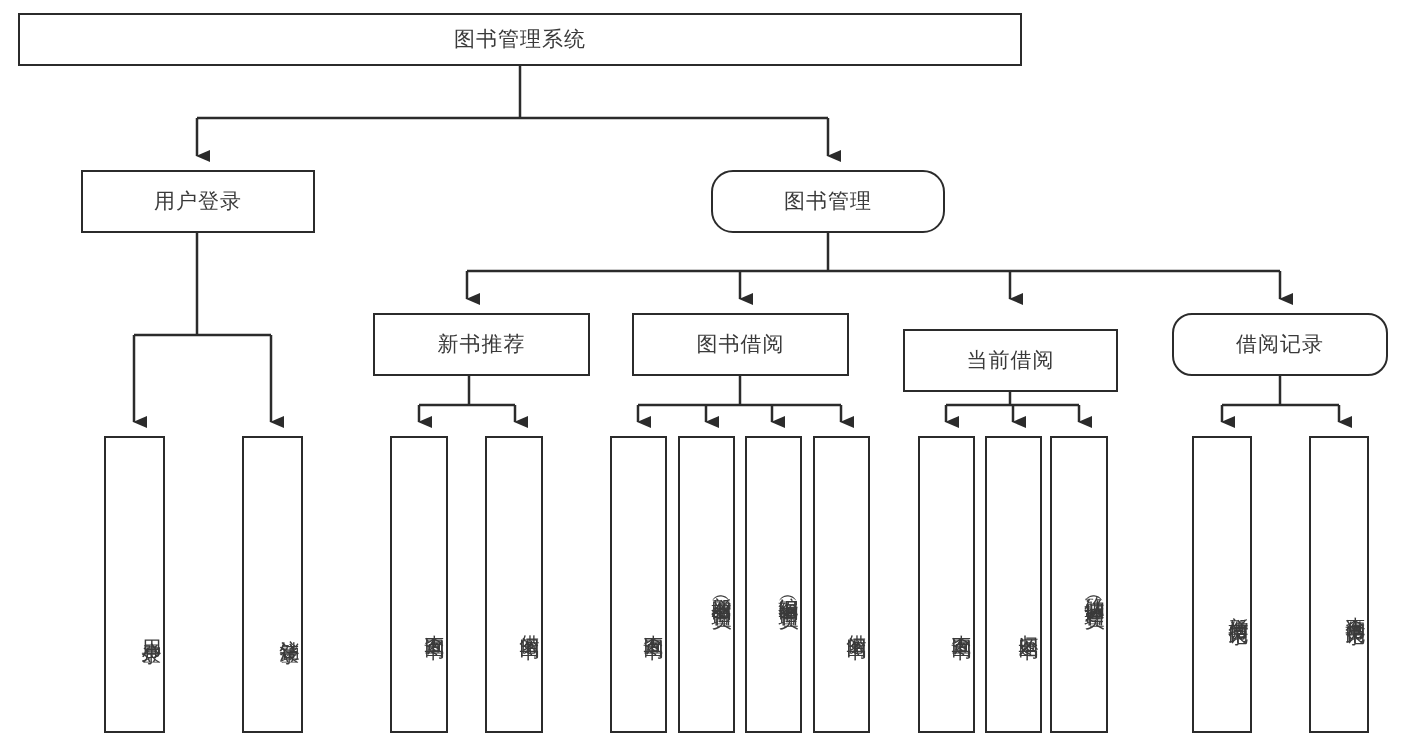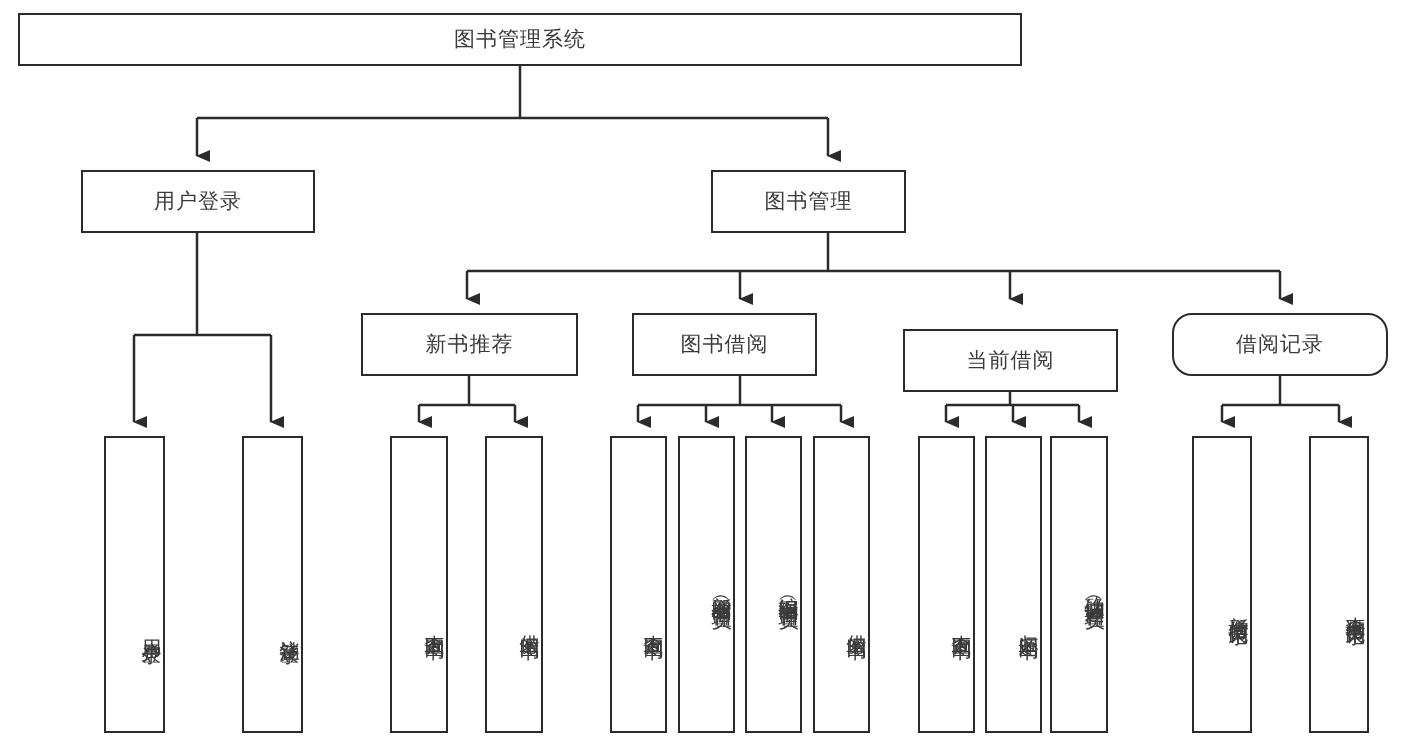--- a/index.html
+++ b/index.html
@@ -94,24 +94,24 @@
       <path d="M 1280 376 L 1280 405"></path>
       <path d="M 1222 405 L 1339 405"></path>
       <path d="M 1222 405 L 1222 422" marker-end="url(#arrow)"></path>
       <path d="M 1339 405 L 1339 422" marker-end="url(#arrow)"></path>
     </g>
   </svg>
 
   <div class="node h" style="left:18px;top:13px;width:1004px;height:53px;">图书管理系统</div>
 
   <div class="node h" style="left:81px;top:170px;width:234px;height:63px;">用户登录</div>
-  <div class="node h" style="left:711px;top:170px;width:195px;height:63px;">图书管理</div>
+  <div class="node h" style="left:711px;top:170px;width:234px;height:63px;border-radius:22px;">图书管理</div>
 
-  <div class="node h" style="left:361px;top:313px;width:217px;height:63px;">新书推荐</div>
-  <div class="node h" style="left:632px;top:313px;width:185px;height:63px;">图书借阅</div>
+  <div class="node h" style="left:373px;top:313px;width:217px;height:63px;">新书推荐</div>
+  <div class="node h" style="left:632px;top:313px;width:217px;height:63px;">图书借阅</div>
   <div class="node h" style="left:903px;top:329px;width:215px;height:63px;">当前借阅</div>
   <div class="node h" style="left:1172px;top:313px;width:216px;height:63px;border-radius:20px;">借阅记录</div>
 
   <div class="node v" style="left:104px;top:436px;width:61px;height:297px;padding-top:86px;">用户登录</div>
   <div class="node v" style="left:242px;top:436px;width:61px;height:297px;padding-top:86px;">注销登录</div>
 
   <div class="node v" style="left:390px;top:436px;width:58px;height:297px;padding-top:76px;">查询图书</div>
   <div class="node v" style="left:485px;top:436px;width:58px;height:297px;padding-top:76px;">借阅图书</div>
 
   <div class="node v" style="left:610px;top:436px;width:57px;height:297px;padding-top:76px;">查询图书</div>

